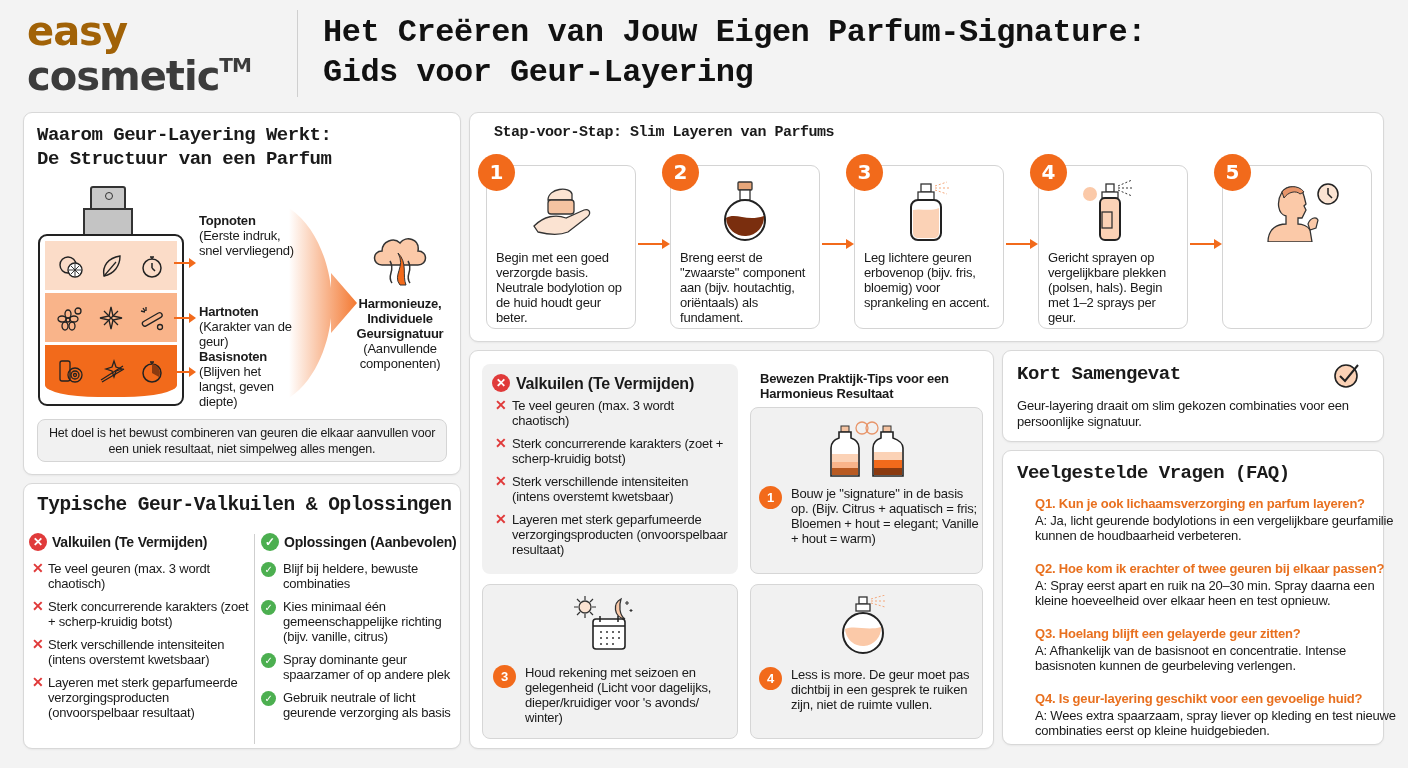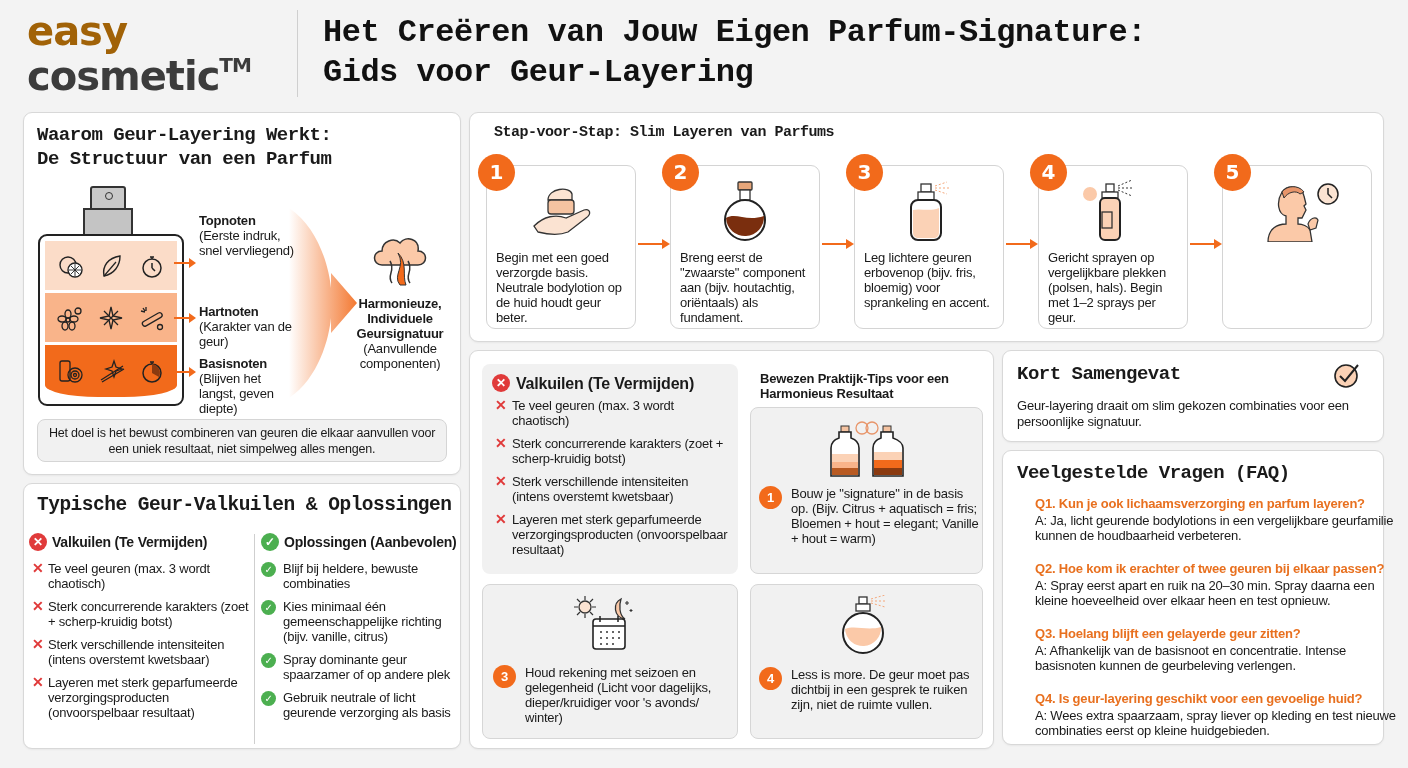--- a/index.html
+++ b/index.html
@@ -187,21 +187,21 @@
   <div class="note-arrow" style="left:150px; top:258px;"></div>
 
   <div class="note narrow" style="top:100px;">
     <b>Topnoten</b>
     <span>(Eerste indruk, snel vervliegend)</span>
   </div>
   <div class="note narrow" style="top:175px;margin-top:16px;">
     <b>Hartnoten</b>
     <span>(Karakter van de geur)</span>
   </div>
-  <div class="note narrow" style="top:243px;">
+  <div class="note narrow" style="top:236px;">
     <b>Basisnoten</b>
     <span>(Blijven het langst, geven diepte)</span>
   </div>
 
   <svg class="big-arrow" viewBox="0 0 80 190">
     <defs>
         <linearGradient id="ga" x1="0" x2="1">
           <stop offset="0" stop-color="#f26a1b" stop-opacity="0"></stop>
           <stop offset="1" stop-color="#f26a1b" stop-opacity="0.9"></stop>
         </linearGradient>

